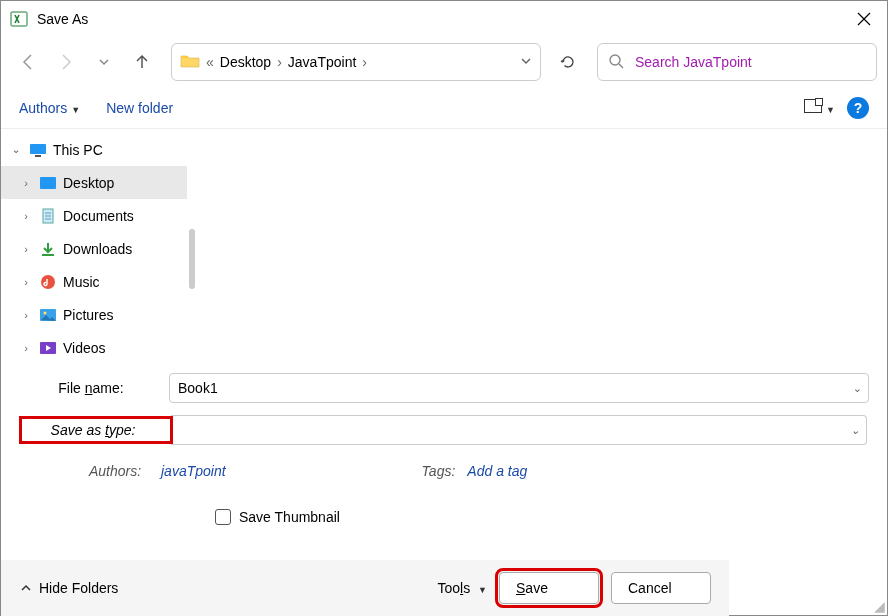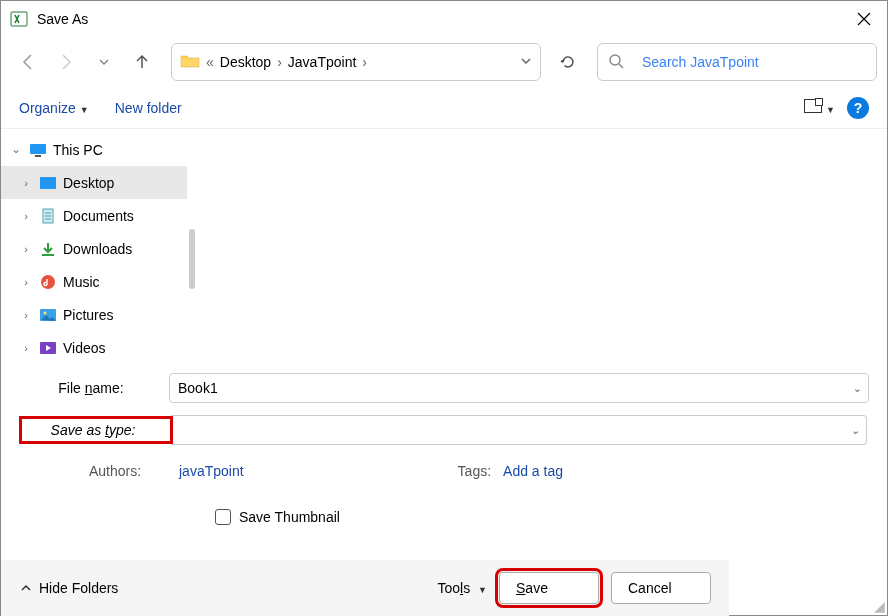--- a/index.html
+++ b/index.html
@@ -59,22 +59,22 @@
   .refresh { margin-left: 6px; }
   .searchbox {
     flex: 1;
     height: 38px;
     border: 1px solid #ccc;
     border-radius: 6px;
     display: flex;
     align-items: center;
     padding: 0 10px;
     margin-left: 8px;
-    color: #3b82f6;
-    gap: 18px;
+    color: #a21caf;
+    gap: 11px;
   }
   .toolbar {
     height: 42px;
     display: flex;
     align-items: center;
     padding: 0 18px;
     gap: 26px;
     border-bottom: 1px solid #eee;
   }
   .toolbar .tb-left { display: flex; gap: 26px; align-items: center; }
@@ -146,21 +146,22 @@
     position: relative;
   }
   .forminput .dd {
     position: absolute; right: 6px; color: #666; font-size: 11px;
   }
   .redbox { outline: 3px solid #d80000; outline-offset: -1px; }
   .metarow {
     display: flex;
     padding-left: 70px;
     margin-top: 16px;
-    gap: 24px;
+    gap: 6px;
+    font-style: italic;
   }
   .metalabel { color: #555; width: 66px;}
   .metaval { color: #1a4aa8; }
   .tagsgrp { margin-left: 190px; display: flex; gap: 12px;}
   .thumbrow {
     display: flex;
     align-items: center;
     padding-left: 196px;
     margin-top: 30px;
     gap: 8px;
@@ -279,21 +280,21 @@
           <path d="M11 11 L15 15" stroke="#888" stroke-width="1.4"></path>
         </svg>
     </span>
     <span>Search JavaTpoint</span>
   </div>
 </div>
 
 <div class="toolbar">
   <div class="tb-left">
     <span class="link-blue">
-      <span>Organize</span><span class="small-tri">▼</span>
+      <span>Authors</span><span class="small-tri">▼</span>
     </span>
     <span class="link-blue">New folder</span>
   </div>
   <div class="tb-right">
     <span><span class="viewicon"></span><span class="small-tri">▼</span></span>
     <span class="help-circle">?</span>
   </div>
 </div>
 
 <div class="main">

